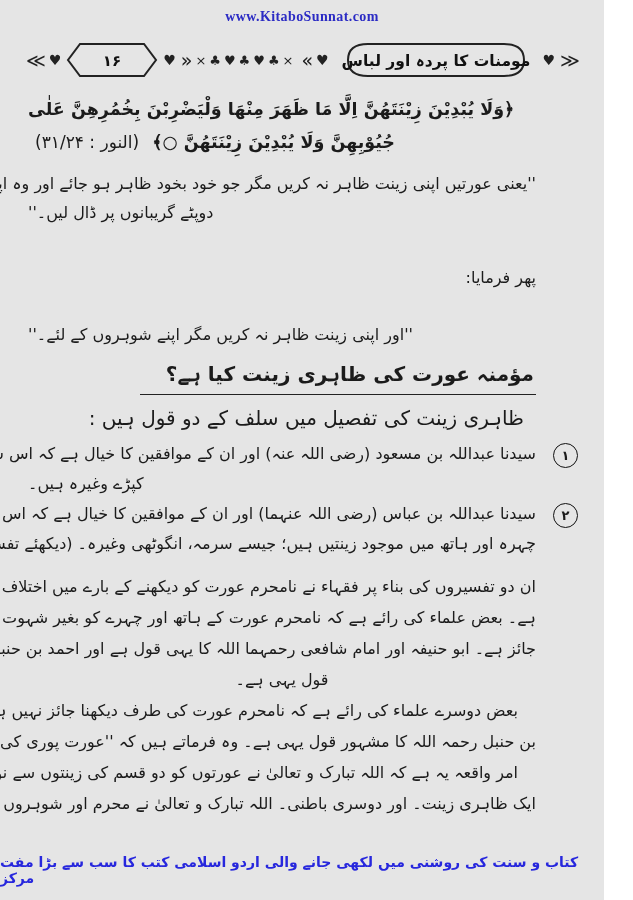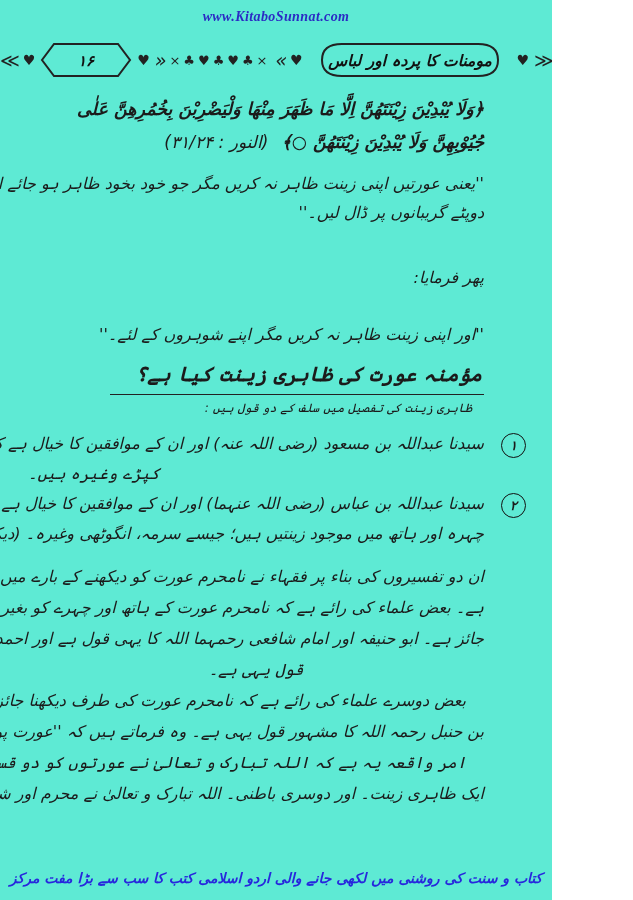--- a/index.html
+++ b/index.html
@@ -1,20 +1,19 @@
 <!DOCTYPE html>
 <html lang="ur"><head>
 <meta charset="utf-8">
 <style>
   html,body{margin:0;padding:0;background:#ffffff;}
   .page{
-    width:552px;height:900px;position:relative;overflow:hidden;
-    background:#5eead4;color:#1b1b1b;
+    width:604px;height:900px;position:relative;overflow:hidden;
+    background:#e5e5e5;color:#1b1b1b;
     font-family:"DejaVu Sans",sans-serif;
-    font-style:italic;
   }
   
   .site-url{
     text-align:center;padding-top:9px;height:18px;
     font-family:"Liberation Serif",serif;font-weight:bold;font-size:14px;
     letter-spacing:.4px;color:#2b2bc4;cursor:pointer;
   }
   
   .band{
     width:552px;margin:8px auto 0;height:50px;direction:ltr;
@@ -22,51 +21,51 @@
     color:#1b1b1b;user-select:none;
   }
   .orn{line-height:1;color:#222;}
   .orn.chev{font-size:19px;letter-spacing:-2px;}
   .orn.heart{font-size:14px;}
   .orn.cluster{font-size:13px;letter-spacing:3px;}
   .cart-svg text,.hex-svg text{font-family:"DejaVu Sans",sans-serif;}
   
   .content{padding:0 68px 0 28px;direction:rtl;}
   .ayah{font-size:17.5px;font-weight:bold;line-height:33px;white-space:nowrap;}
-  .center{text-align:right;}
+  .center{text-align:left;}
   .right{text-align:right;}
   .ref{font-size:17px;font-weight:normal;padding:0 7px;}
   .uline{font-size:16px;line-height:29px;white-space:nowrap;}
   .v1{margin-top:8px;}
   .t1{margin-top:10px;}
   .then{font-size:16px;line-height:29px;text-align:right;margin-top:36px;}
   .v2{line-height:34px;}
   .t2{line-height:30px;margin-top:28px;}
   .heading-wrap{text-align:right;margin-top:12px;height:32px;}
   .heading{
     display:inline-block;font-size:20px;font-weight:bold;
     border-bottom:1.6px solid #222;padding:0 2px 8px 26px;
   }
-  .intro{font-size:12px;line-height:29px;text-indent:12px;white-space:nowrap;}
+  .intro{font-size:20px;line-height:29px;margin-top:10px;text-indent:12px;white-space:nowrap;}
   .points{margin-top:6px;}
   .point{position:relative;}
   .p-line{font-size:16px;line-height:30px;text-align:right;white-space:nowrap;}
   .p-tail{font-size:16px;line-height:30px;text-align:left;white-space:nowrap;}
   .num-badge{
     position:absolute;right:-42px;top:4px;width:23px;height:23px;
     border:1.5px solid #111;border-radius:50%;
     display:flex;align-items:center;justify-content:center;
     font-size:13px;font-weight:bold;
   }
   .para{margin-top:0;}
   .para.gap{margin-top:12px;}
   .b-line{font-size:16px;line-height:31px;text-align:center;white-space:nowrap;}
   .b-line.ind{text-indent:18px;}
   .footer-slogan{
-    position:absolute;left:0;right:0;bottom:14px;text-align:center;direction:rtl;
+    position:absolute;left:0;right:0;bottom:14px;text-align:left;direction:rtl;
     font-size:14px;font-weight:bold;color:#2727dd;
   }
 </style>
 </head>
 <body>
 
 <div class="page">
 
   <div class="site-url">www.KitaboSunnat.com</div>
 

